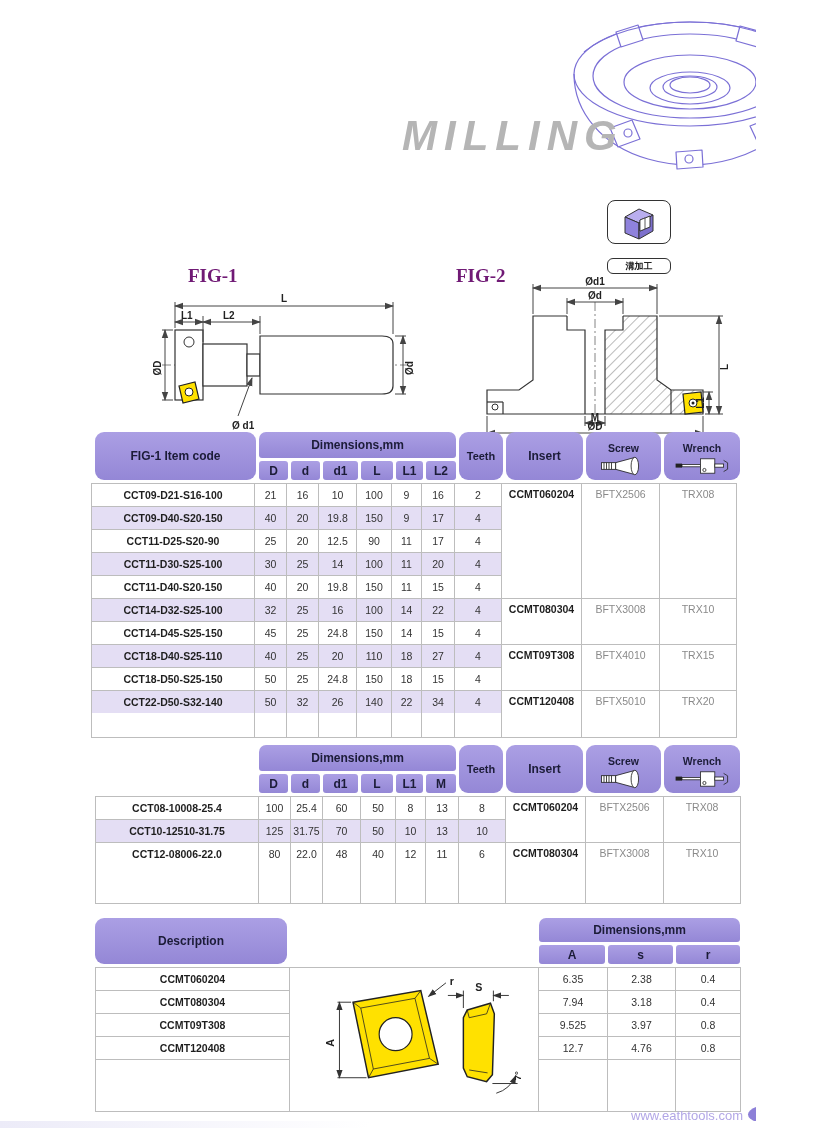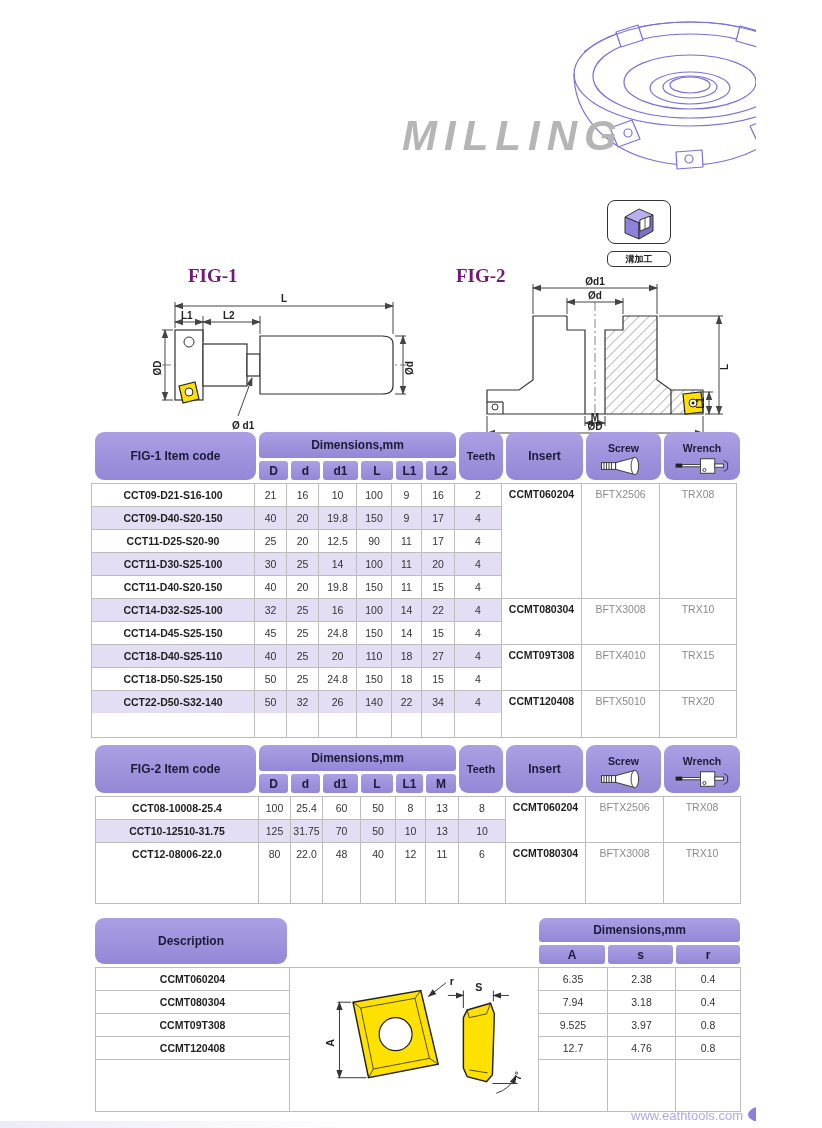--- a/index.html
+++ b/index.html
@@ -7,21 +7,21 @@
         font-family:"Liberation Sans",sans-serif;color:#222;}
 
   
   .milling-title{position:absolute;left:402px;top:112px;font-size:42px;font-weight:bold;
     font-style:italic;letter-spacing:7px;color:#b5b5b5;}
   .cutter-art{position:absolute;left:558px;top:0px;}
 
   .icon-box{position:absolute;width:64px;top:200px;}
   .icon-box .pic{height:42px;border:1.6px solid #333;border-radius:8px;background:#fff;
     display:flex;align-items:center;justify-content:center;}
-  .icon-box .lbl{margin-top:7px;height:14px;border:1.4px solid #333;border-radius:6px;
+  .icon-box .lbl{margin-top:14px;height:14px;border:1.4px solid #333;border-radius:6px;
     background:#fff;font-size:9px;font-weight:bold;color:#222;display:flex;
     align-items:center;justify-content:center;white-space:nowrap;overflow:hidden;}
 
   
   .fig-label{position:absolute;font-family:"Liberation Serif",serif;font-weight:bold;
     font-size:19px;color:#701a75;}
   .fig-svg{position:absolute;}
   .fig-svg text{font-family:"Liberation Sans",sans-serif;font-size:10px;font-weight:bold;fill:#222;}
   .fig-svg .dimline{stroke:#444;stroke-width:1;fill:none;}
   .fig-svg .body{stroke:#333;stroke-width:1.2;fill:#fff;}
@@ -368,21 +368,20 @@
           <td></td>
           <td></td>
           <td></td>
           <td></td>
           <td></td>
         </tr>
       </tbody>
   </table>
 
   <div class="hg hg12" style="left:95px;top:745px">
-    <div class="hcell big" style="grid-area:1/1/3/2">FIG-2 Item code</div>
     <div class="hcell rt" style="grid-area:1/2/2/8">Dimensions,mm</div>
     <div class="hcell sm" style="grid-area:2/2/3/3">D</div>
     <div class="hcell sm" style="grid-area:2/3/3/4">d</div>
     <div class="hcell sm" style="grid-area:2/4/3/5">d1</div>
     <div class="hcell sm" style="grid-area:2/5/3/6">L</div>
     <div class="hcell sm" style="grid-area:2/6/3/7">L1</div>
     <div class="hcell sm" style="grid-area:2/7/3/8">M</div>
     <div class="hcell big" style="grid-area:1/8/3/9;font-size:11px">Teeth</div>
     <div class="hcell big" style="grid-area:1/9/3/10">Insert</div>
     <div class="hcell big col" style="grid-area:1/10/3/11">

